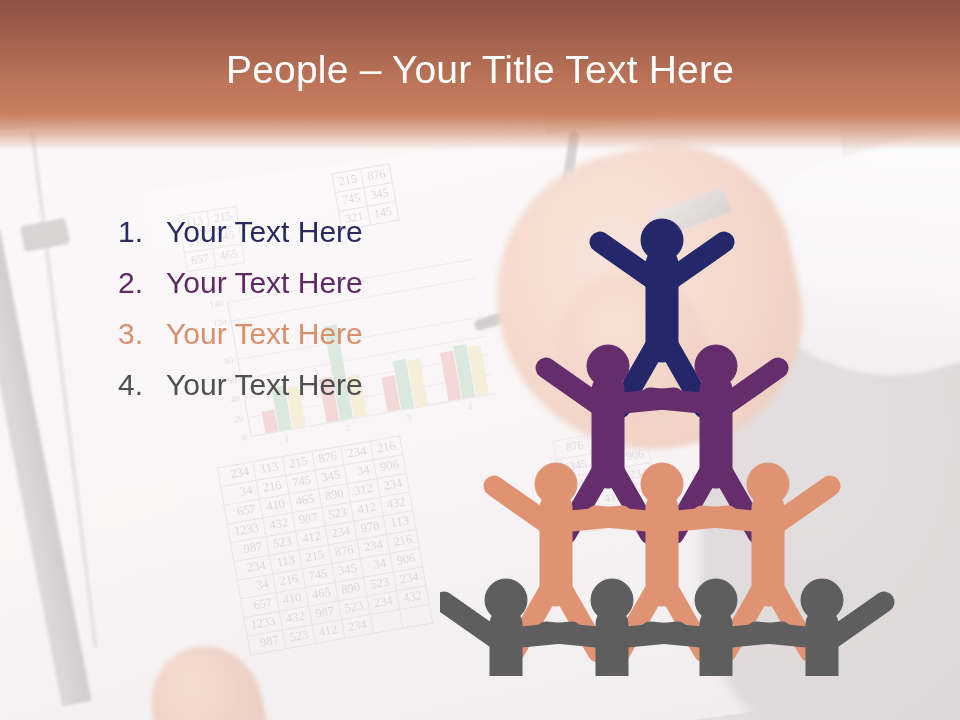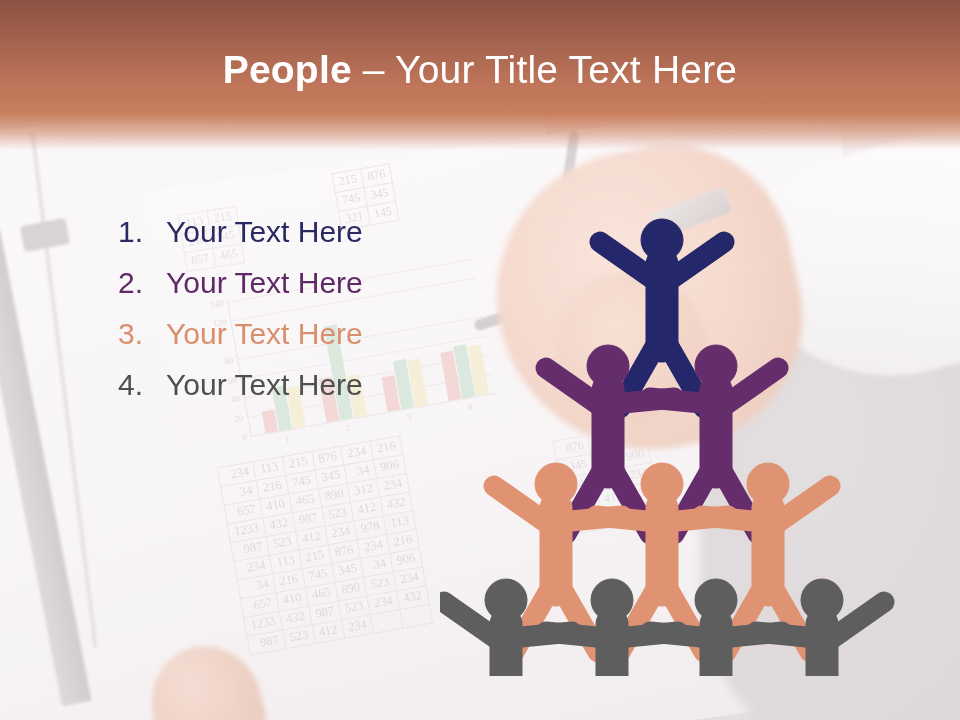--- a/index.html
+++ b/index.html
@@ -274,21 +274,21 @@
     position: absolute;
     left: 0; top: 46px;
     width: 960px;
     text-align: center;
     color: #ffffff;
     font-size: 39px;
     line-height: 48px;
     letter-spacing: .2px;
     white-space: nowrap;
   }
-  .title .strong { font-weight: 700; text-align: center; }
+  .title .strong { font-weight: 400; text-align: center; }
   .title .light  { font-weight: 400; }
 
   
   .bullets {
     position: absolute;
     left: 118px; top: 206px;
     width: 330px;
   }
   .bullet-row {
     display: flex;

